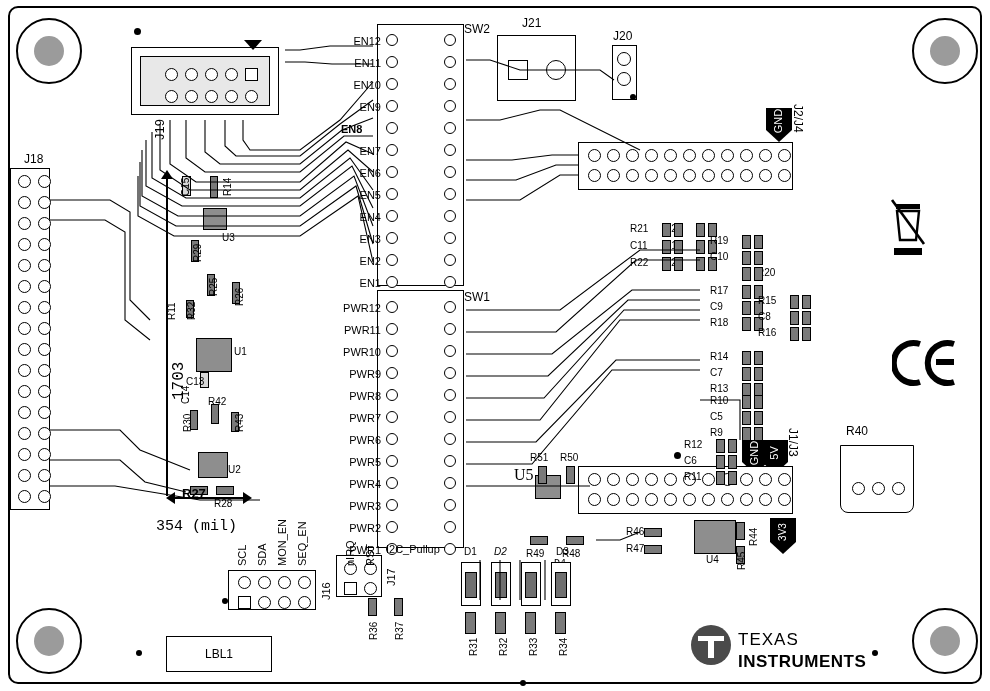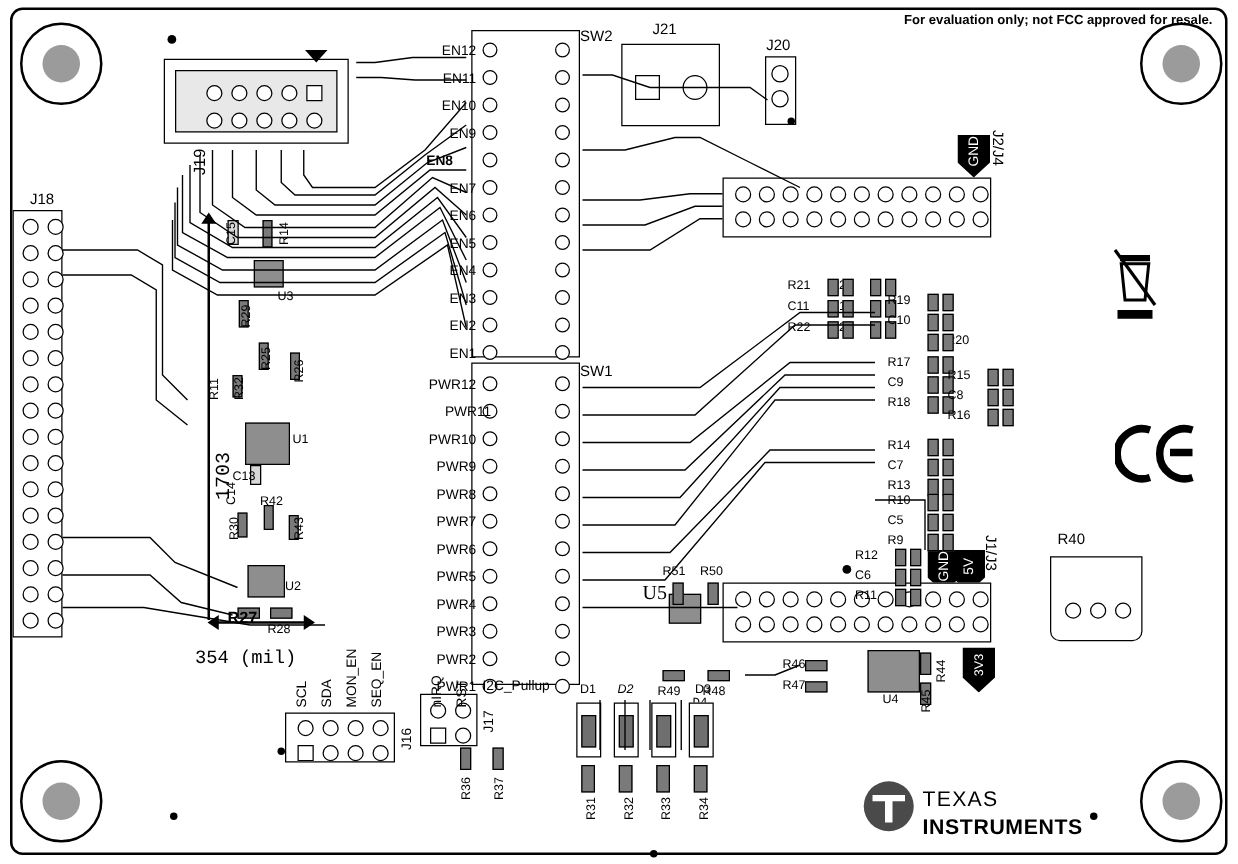--- a/index.html
+++ b/index.html
@@ -32,21 +32,20 @@
   .ic{position:absolute;background:#8e8e8e;border:1px solid #000;box-sizing:border-box;}
   .led{position:absolute;background:#6f6f6f;border:1px solid #000;box-sizing:border-box;}
 </style>
 </head>
 <body>
 
 <div id="board">
 
   <div class="outline"></div>
 
-  <div class="title-note" style="right:20px;top:10px;">For evaluation only; not FCC approved for resale.</div>
 
   <div class="mount" style="left:16px;top:18px;width:62px;height:62px;">
       <i style="width:30px;height:30px;"></i>
     </div>
   <div class="mount" style="left:912px;top:18px;width:62px;height:62px;">
       <i style="width:30px;height:30px;"></i>
     </div>
   <div class="mount" style="left:16px;top:608px;width:62px;height:62px;">
       <i style="width:30px;height:30px;"></i>
     </div>
@@ -111,21 +110,21 @@
       <div class="lbl" style="left:341px;top:145px;font-size:11px;text-align:right;width:40px;">EN7</div>
       <div class="lbl" style="left:341px;top:167px;font-size:11px;text-align:right;width:40px;">EN6</div>
       <div class="lbl" style="left:341px;top:189px;font-size:11px;text-align:right;width:40px;">EN5</div>
       <div class="lbl" style="left:341px;top:211px;font-size:11px;text-align:right;width:40px;">EN4</div>
       <div class="lbl" style="left:341px;top:233px;font-size:11px;text-align:right;width:40px;">EN3</div>
       <div class="lbl" style="left:341px;top:255px;font-size:11px;text-align:right;width:40px;">EN2</div>
       <div class="lbl" style="left:341px;top:277px;font-size:11px;text-align:right;width:40px;">EN1</div>
     </div>
   <div class="hdrgrid" id="pwr-labels">
       <div class="lbl" style="left:336px;top:302px;font-size:11px;text-align:right;width:45px;">PWR12</div>
-      <div class="lbl" style="left:336px;top:324px;font-size:11px;text-align:right;width:45px;margin-left:12px;">PWR11</div>
+      <div class="lbl" style="left:336px;top:324px;font-size:11px;text-align:right;width:45px;">PWR11</div>
       <div class="lbl" style="left:336px;top:346px;font-size:11px;text-align:right;width:45px;">PWR10</div>
       <div class="lbl" style="left:336px;top:368px;font-size:11px;text-align:right;width:45px;">PWR9</div>
       <div class="lbl" style="left:336px;top:390px;font-size:11px;text-align:right;width:45px;">PWR8</div>
       <div class="lbl" style="left:336px;top:412px;font-size:11px;text-align:right;width:45px;">PWR7</div>
       <div class="lbl" style="left:336px;top:434px;font-size:11px;text-align:right;width:45px;">PWR6</div>
       <div class="lbl" style="left:336px;top:456px;font-size:11px;text-align:right;width:45px;">PWR5</div>
       <div class="lbl" style="left:336px;top:478px;font-size:11px;text-align:right;width:45px;">PWR4</div>
       <div class="lbl" style="left:336px;top:500px;font-size:11px;text-align:right;width:45px;">PWR3</div>
       <div class="lbl" style="left:336px;top:522px;font-size:11px;text-align:right;width:45px;">PWR2</div>
       <div class="lbl" style="left:336px;top:544px;font-size:11px;text-align:right;width:45px;">PWR1</div>
@@ -500,20 +499,21 @@
   </div>
 
   <div class="ce" style="left:892px;top:338px;">
     <svg width="66" height="50" viewBox="0 0 66 50">
       <path d="M28 6 A20 20 0 1 0 28 44" fill="none" stroke="#000" stroke-width="6"></path>
       <path d="M62 6 A20 20 0 1 0 62 44" fill="none" stroke="#000" stroke-width="6"></path>
       <rect x="44" y="21" width="18" height="6" fill="#000"></rect>
     </svg>
   </div>
 
+  <div class="lblbox" style="left:166px;top:636px;width:104px;height:34px;">LBL1</div>
   <div class="sil" style="left:136px;top:650px;width:6px;height:6px;border-radius:50%;"></div>
   <div class="sil" style="left:872px;top:650px;width:6px;height:6px;border-radius:50%;"></div>
   <div class="sil" style="left:134px;top:28px;width:7px;height:7px;border-radius:50%;"></div>
   <div class="sil" style="left:222px;top:598px;width:6px;height:6px;border-radius:50%;"></div>
   <div class="sil" style="left:520px;top:680px;width:6px;height:6px;border-radius:50%;"></div>
   <div class="sil" style="left:674px;top:452px;width:7px;height:7px;border-radius:50%;"></div>
 
 
   <div class="ti-logo" style="left:690px;top:624px;">
     <svg width="42" height="42" viewBox="0 0 42 42">

